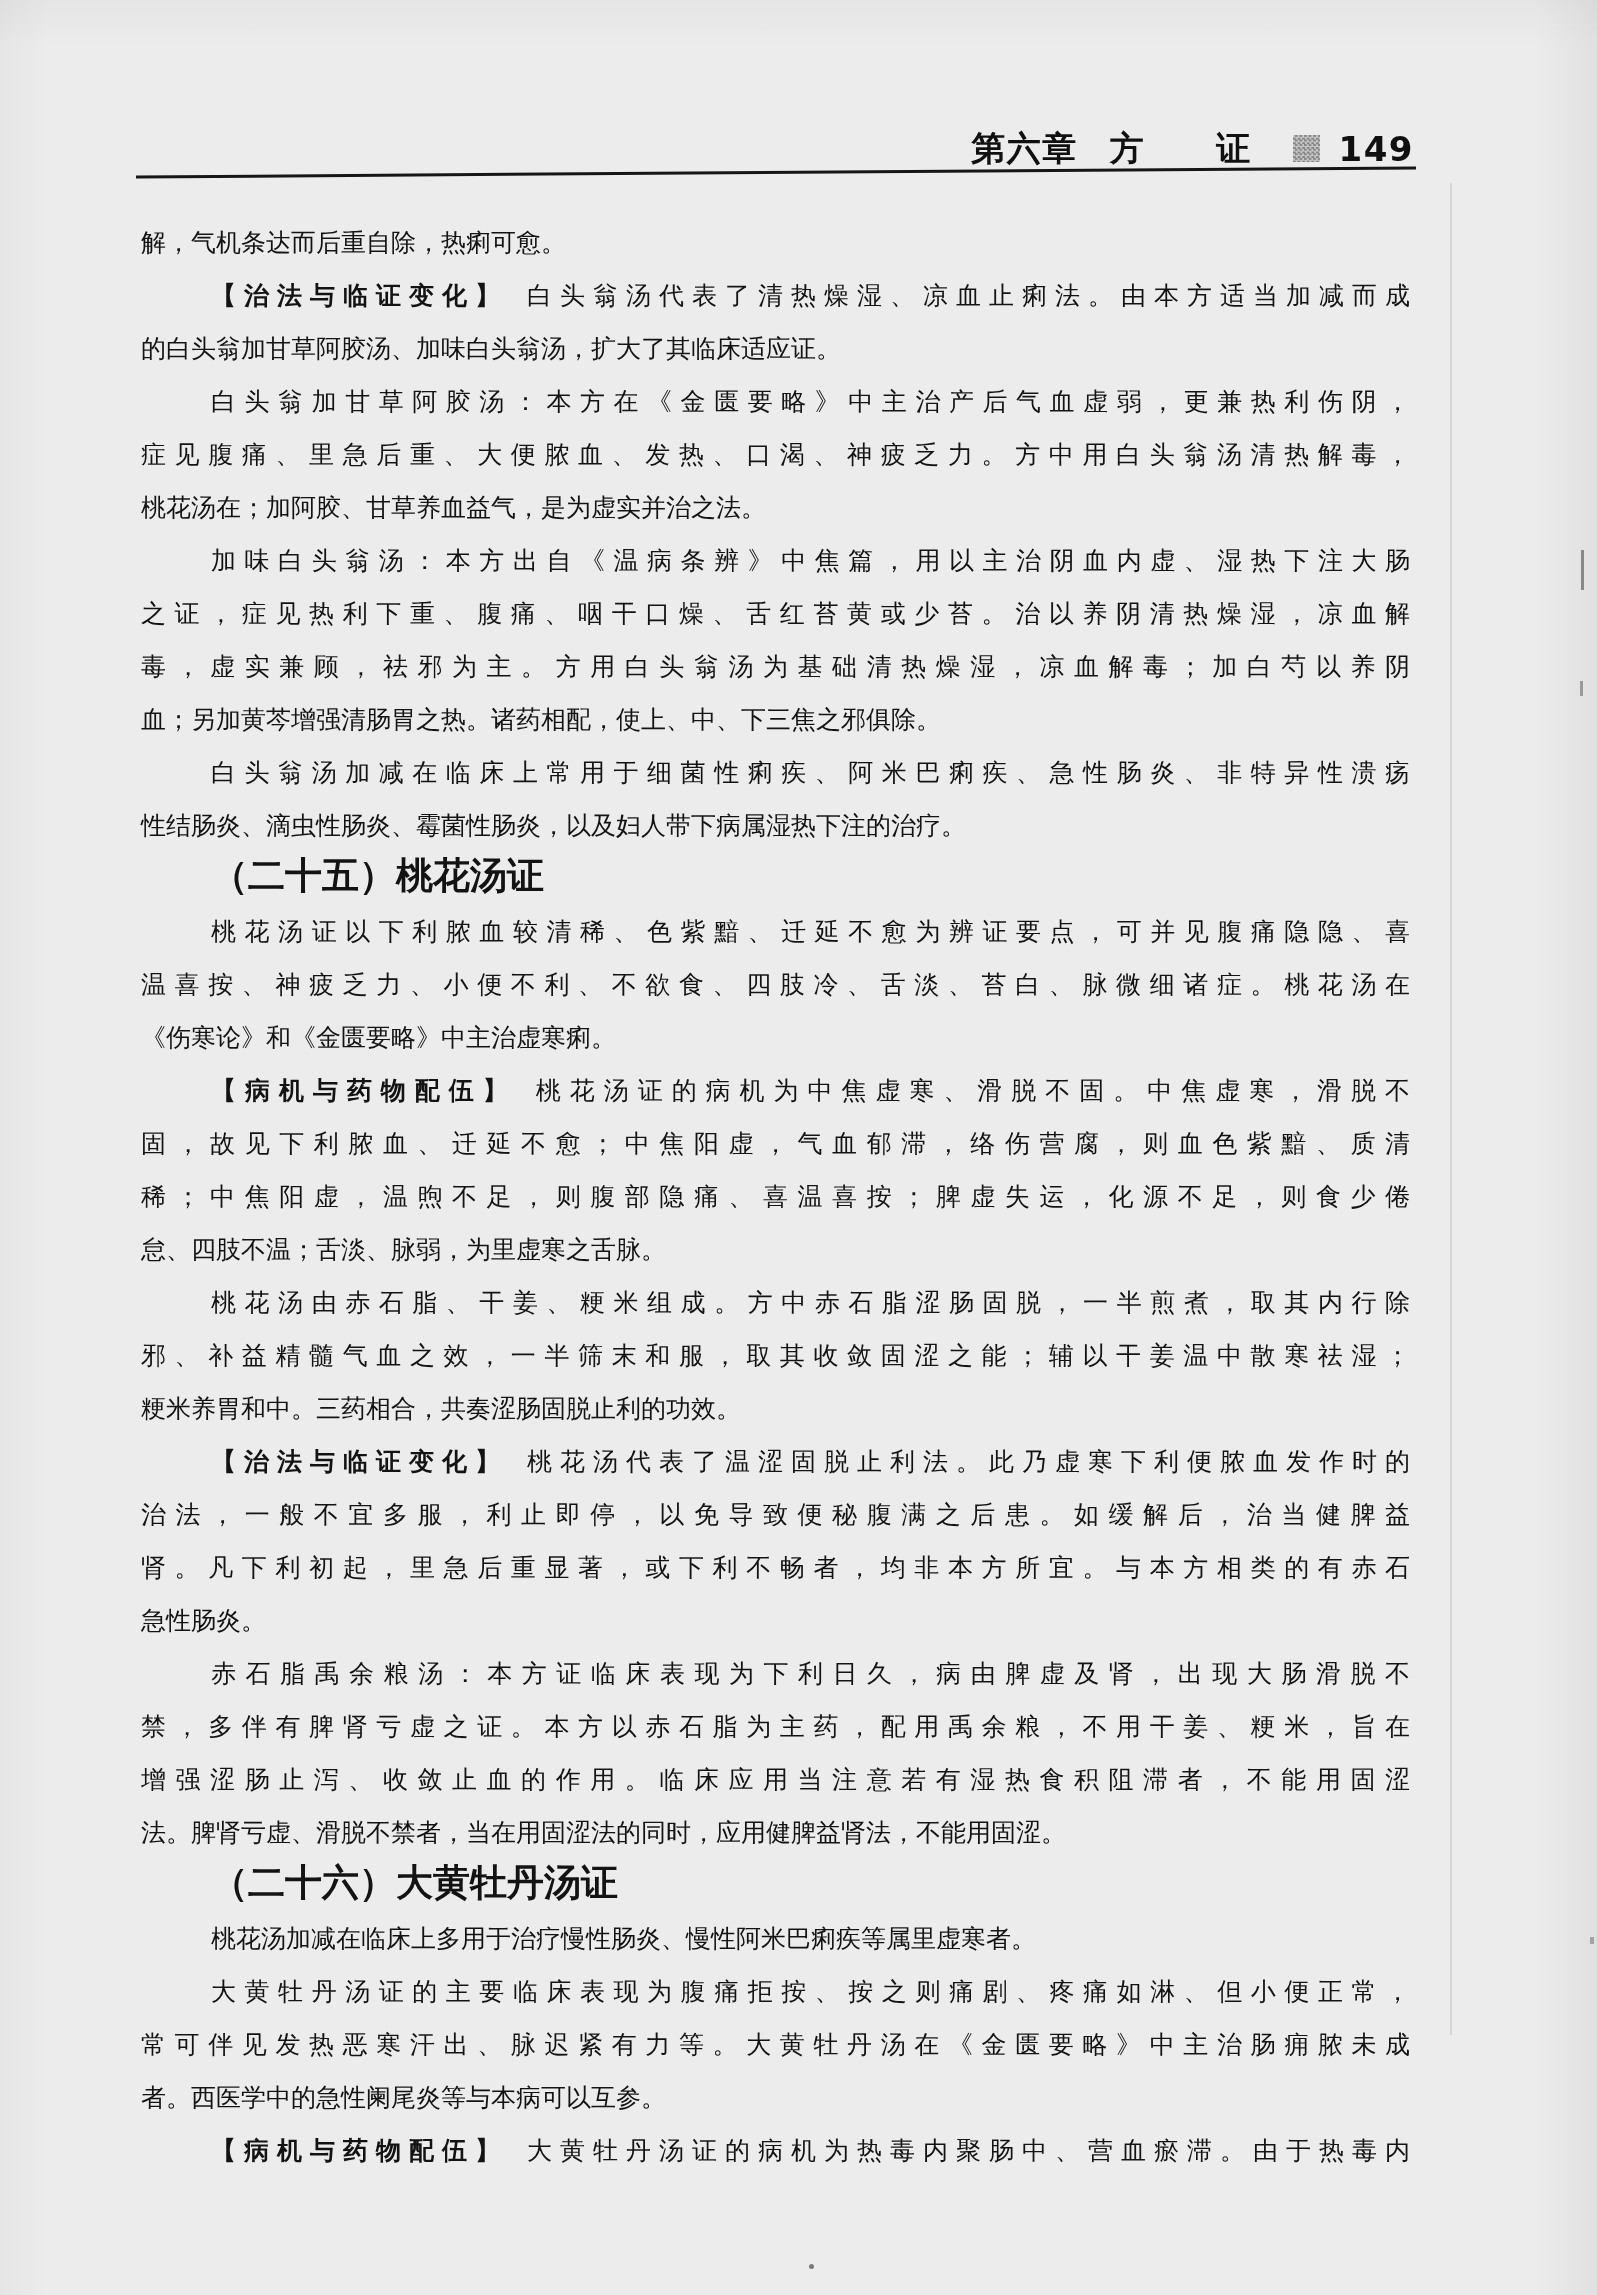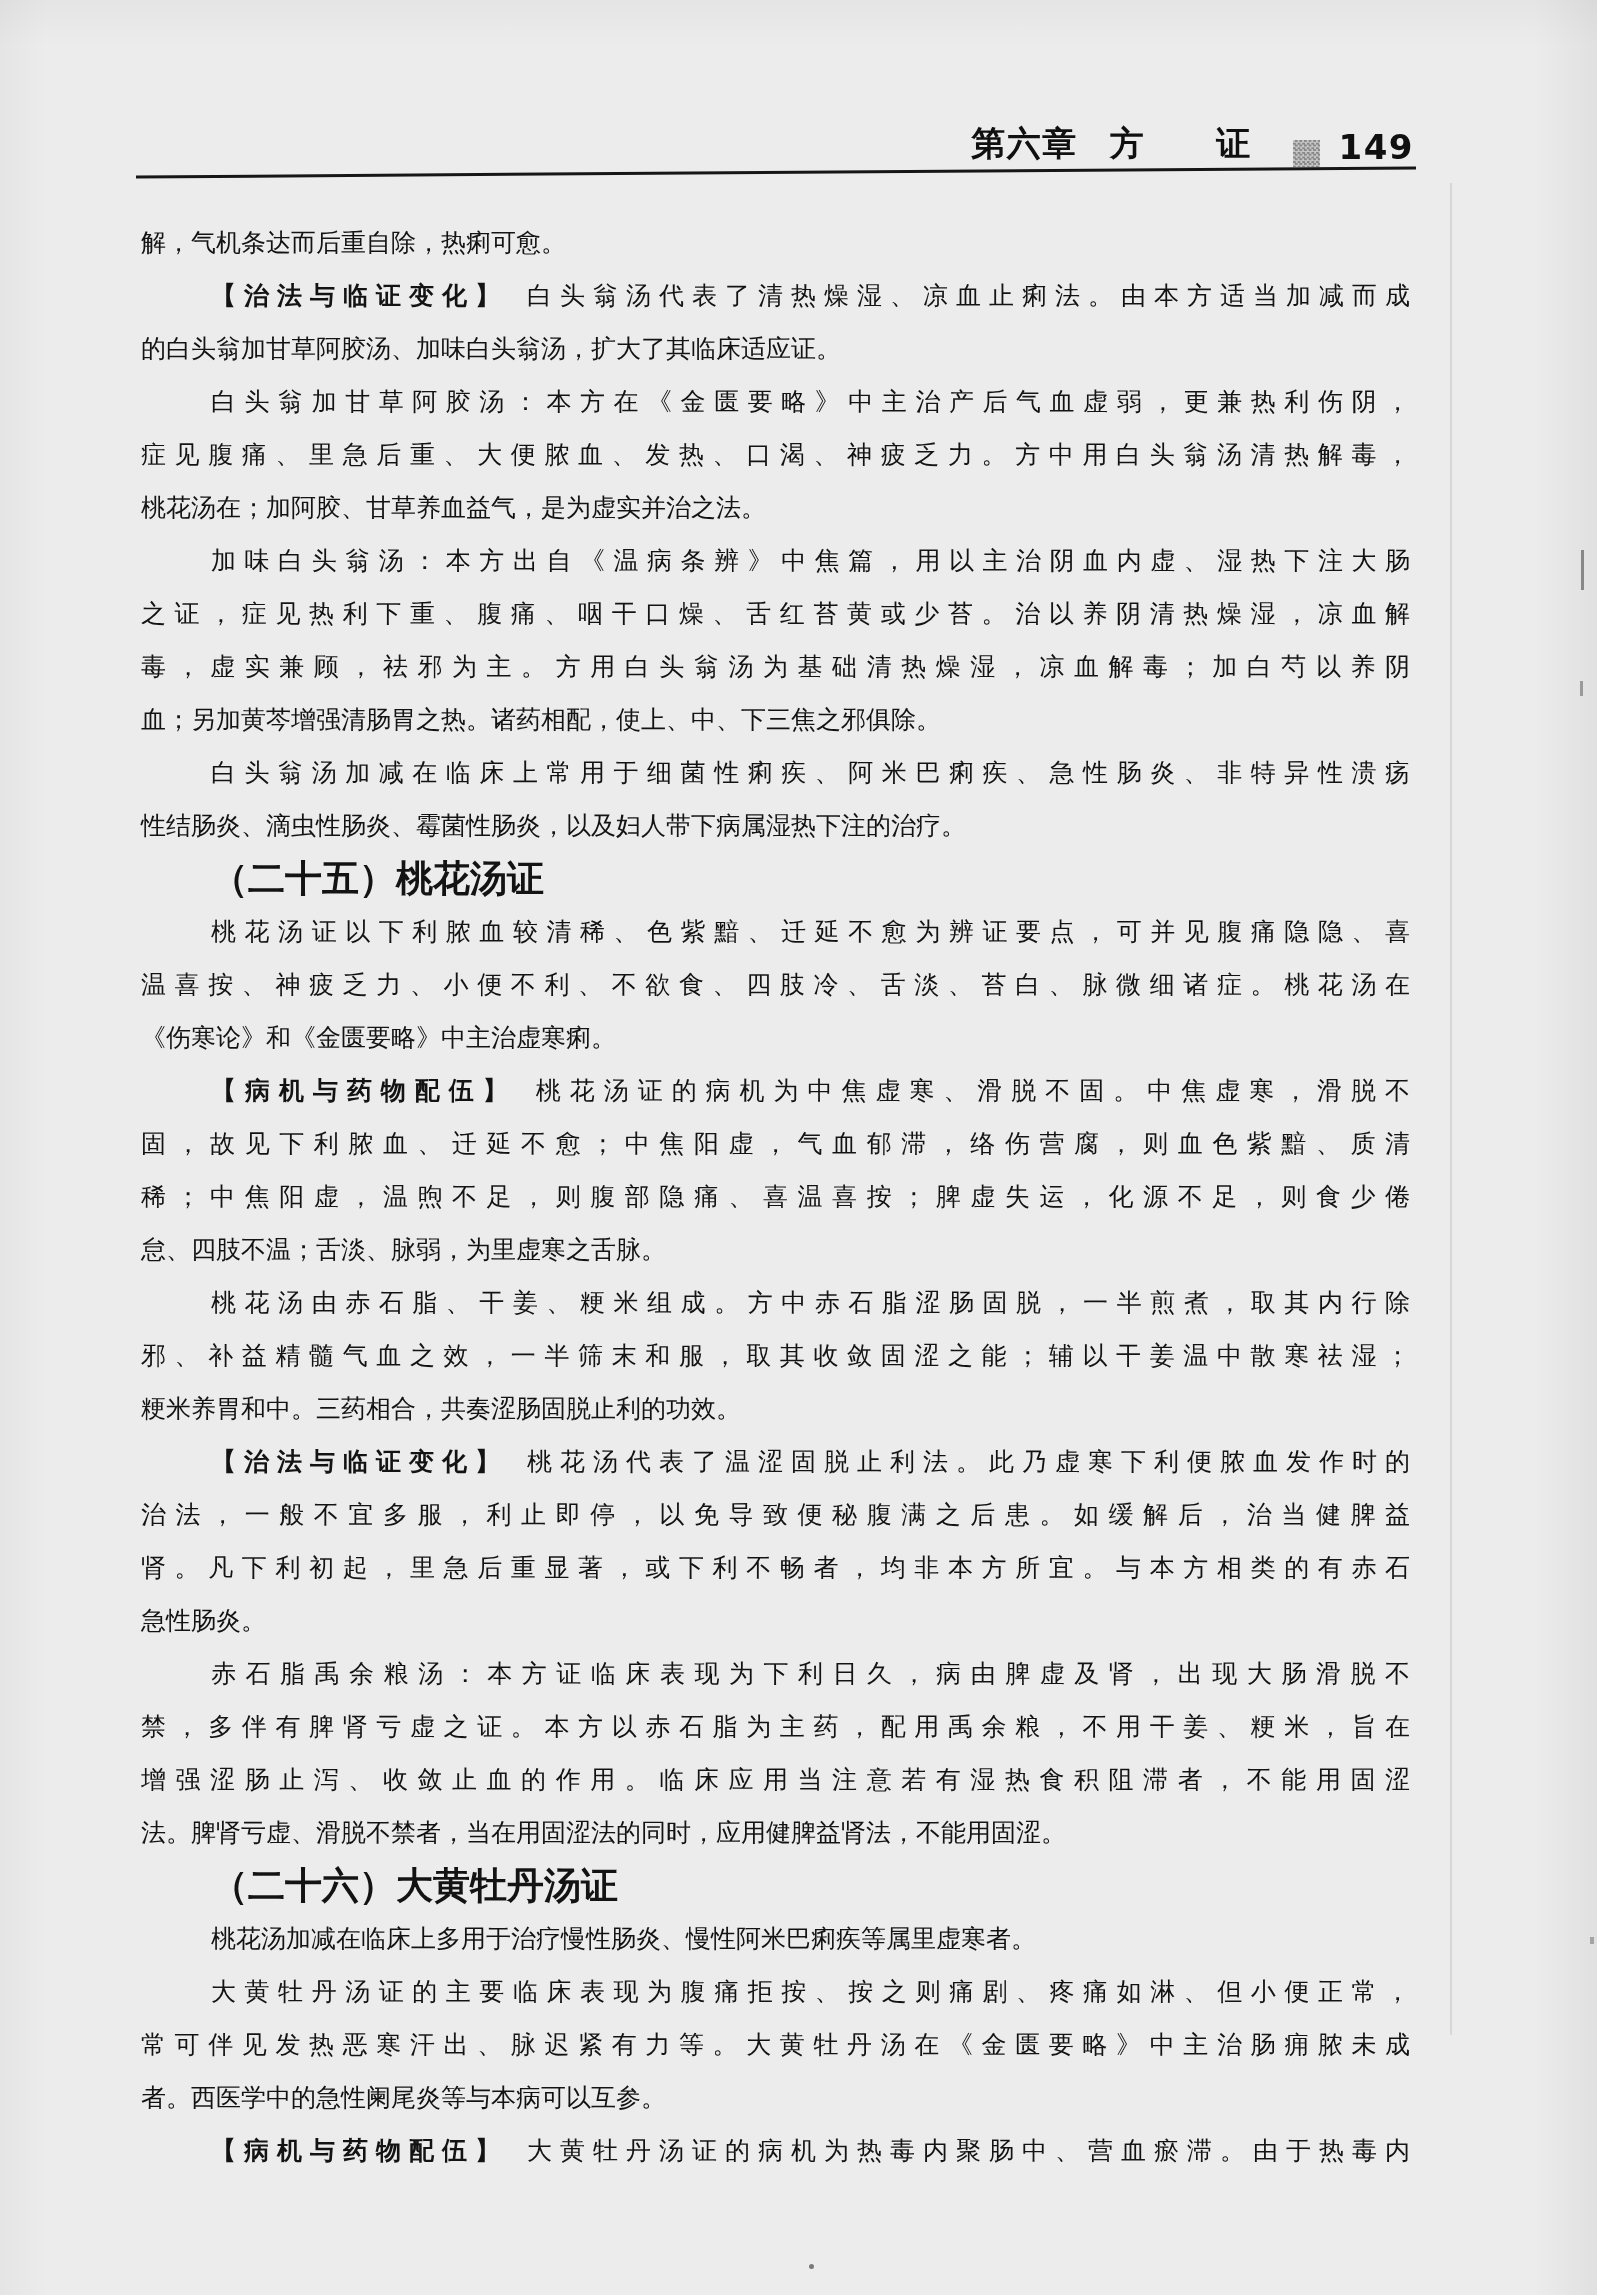--- a/index.html
+++ b/index.html
@@ -11,21 +11,21 @@
   }
   
   .page-shade{
     position:absolute;inset:0;pointer-events:none;
     background:linear-gradient(90deg, rgba(0,0,0,0.03) 0, rgba(0,0,0,0) 3%, rgba(0,0,0,0) 96%, rgba(0,0,0,0.05) 100%),
                linear-gradient(180deg, rgba(0,0,0,0.03) 0, rgba(0,0,0,0) 2%);
   }
   
   .header{
     position:absolute;top:130px;right:183px;height:37px;
-    display:flex;align-items:flex-end;
+    display:flex;align-items:center;
     font-family:"DejaVu Sans","Liberation Sans",sans-serif;
     font-weight:bold;font-size:34px;letter-spacing:1.5px;color:#101010;
     white-space:pre;
   }
   .header .chapter{margin-right:32px;}
   .header .marker{
     width:27.4px;height:27.4px;margin-left:41px;margin-right:18.3px;
     background:repeating-conic-gradient(#878787 0% 25%, #c6c6c6 0% 50%) 0 0/4.6px 4.6px;
   }
   .header-rule{
@@ -43,21 +43,21 @@
   .line.justify{
     white-space:normal;text-align:justify;text-align-last:justify;
     overflow:hidden;
   }
   .line.indent{padding-left:70px;}
   .line .tag{
     font-family:"DejaVu Sans","Liberation Sans",sans-serif;
     font-weight:bold;margin-right:19px;
   }
   .line.heading{
-    font-family:Liberation Serif, serif;
+    font-family:Liberation Mono, monospace;
     font-weight:bold;font-size:37px;
   }
   
   .artifact{position:absolute;pointer-events:none;}
   .art-crease{left:1450px;top:183px;width:1.5px;height:1852px;background:#d7d7d7;}
   .art-dash1{left:1581px;top:550px;width:3px;height:40px;background:#6a6a6a;opacity:.75;}
   .art-dash2{left:1580px;top:681px;width:3px;height:15.2px;background:#7a7a7a;opacity:.7;}
   .art-dot1{left:809px;top:2264px;width:5.3px;height:5.3px;border-radius:50%;background:#5c5c5c;opacity:.8;}
   .art-dot2{left:1590px;top:1937px;width:3.8px;height:6.9px;background:#8a8a8a;opacity:.7;}
 </style>

